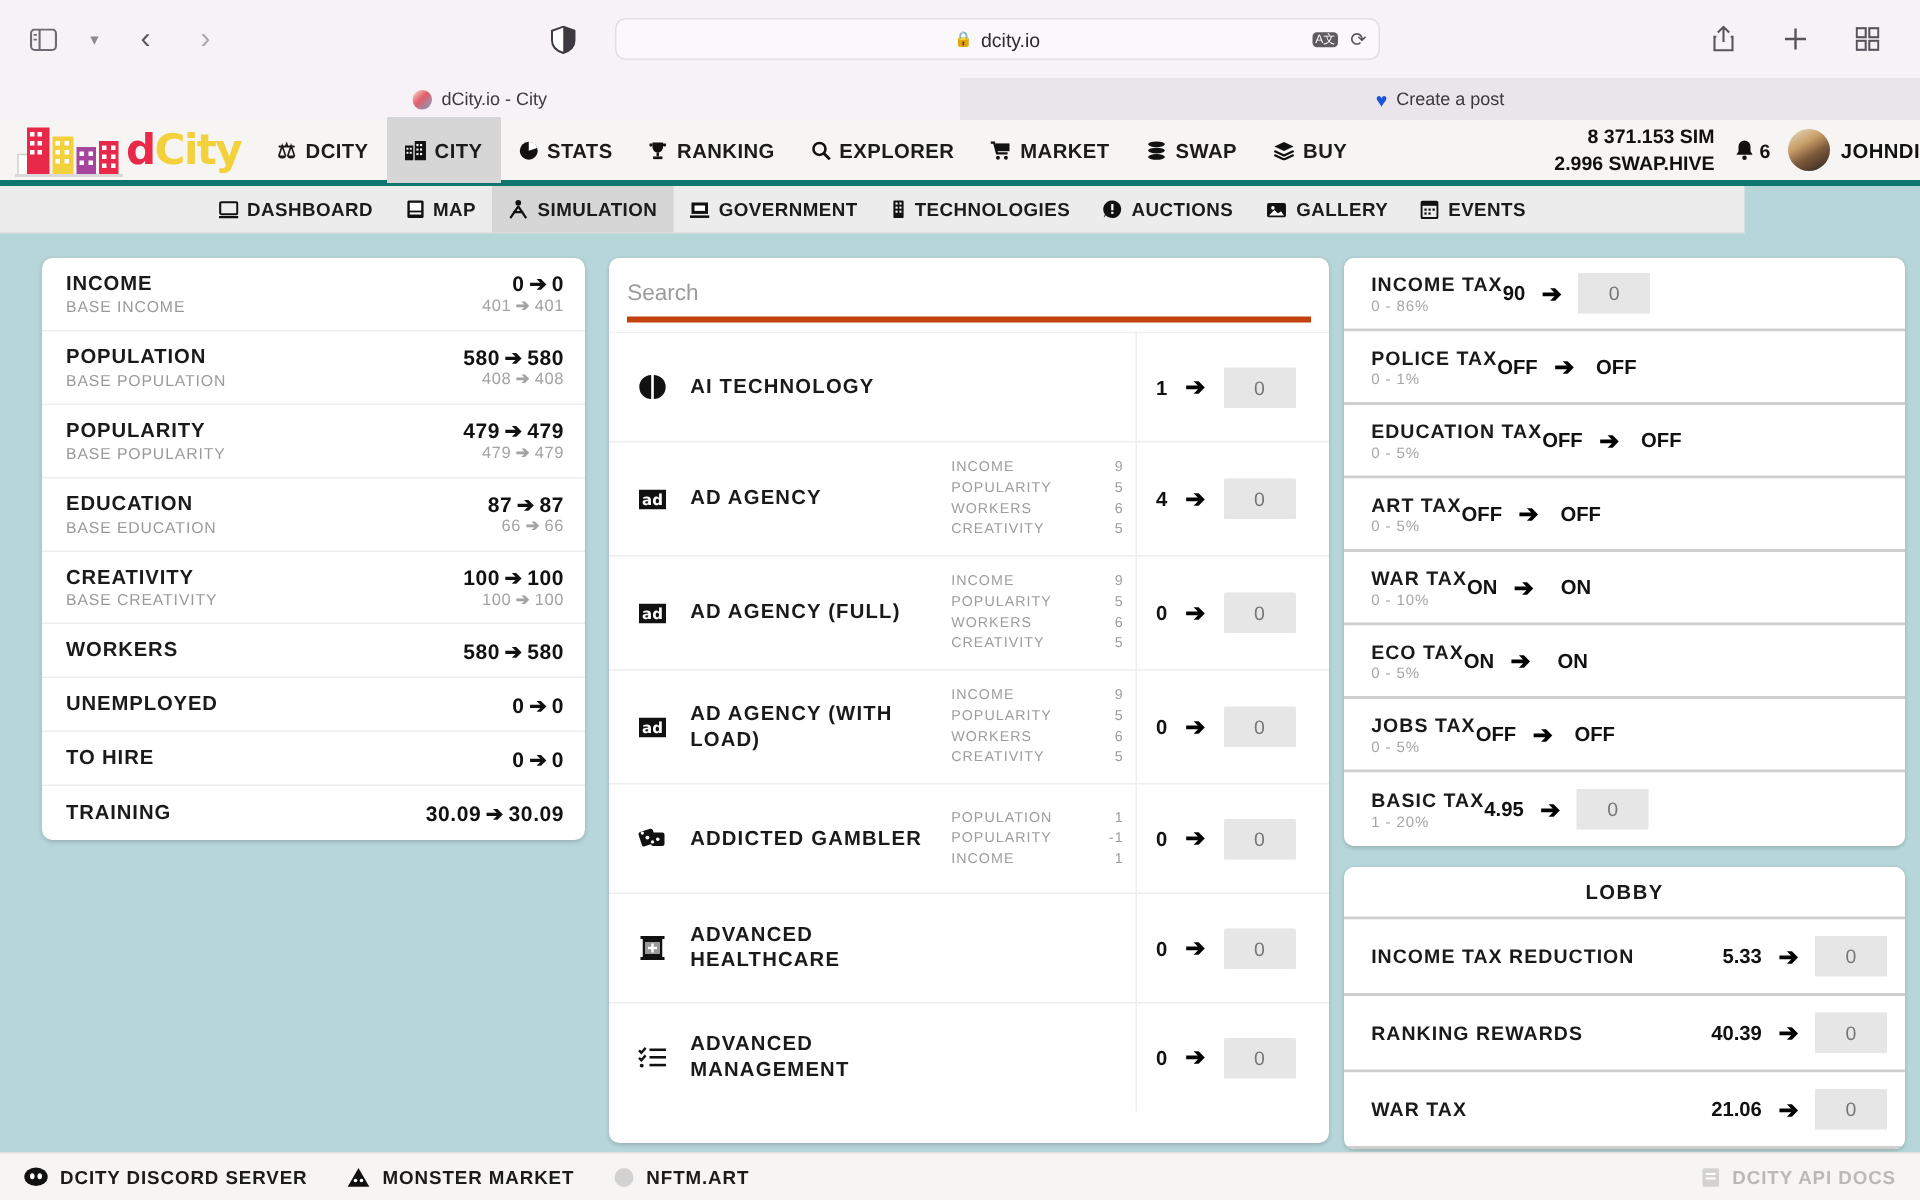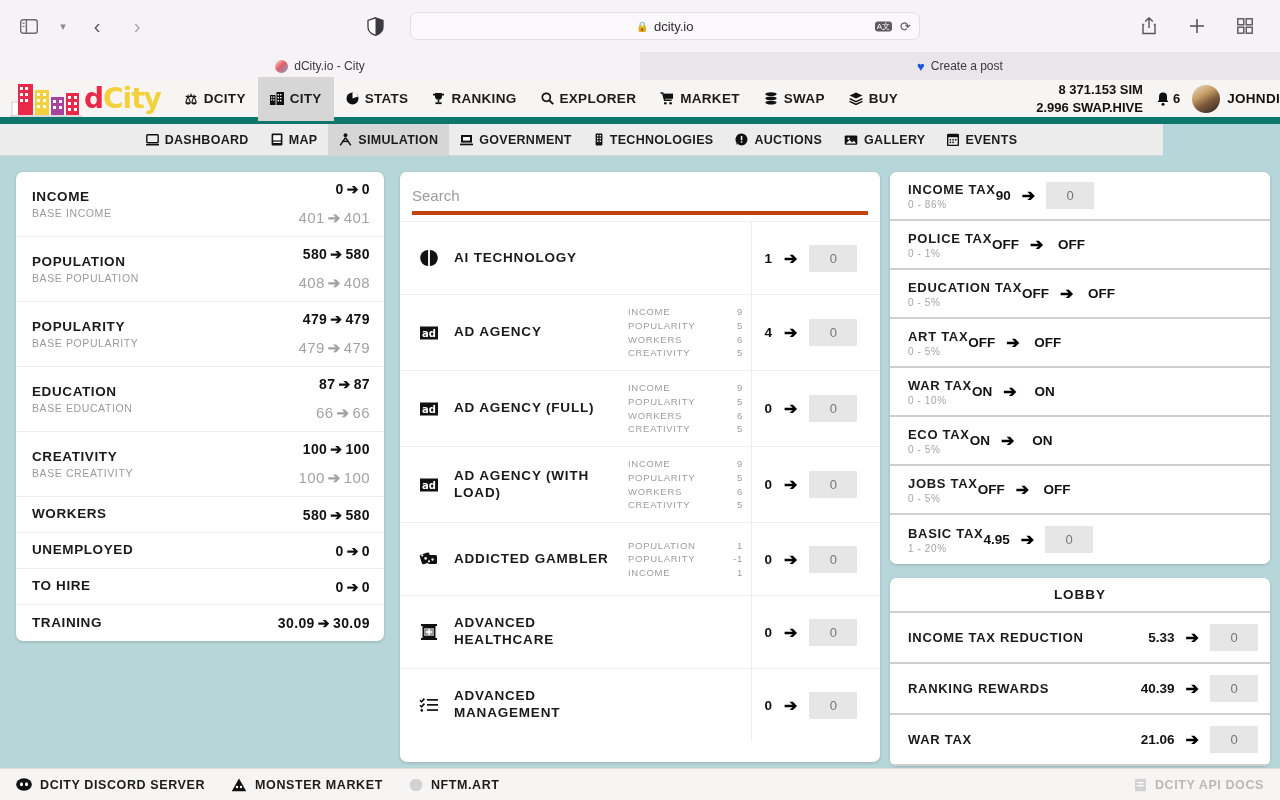--- a/index.html
+++ b/index.html
@@ -72,21 +72,21 @@
   }
   .post-icon { color: #1a56db; font-size: 13px; font-weight: bold; }
 
   
   .app { width: 1280px; height: 720px; background: #b7d6d9; position: relative; }
 
   .navbar {
     height: 44px; width: 1280px;
     background: #f6f5f3;
     display: flex; align-items: center;
-    border-bottom: 7px solid #0f766e;
+    border-bottom: 4px solid #0f766e;
   }
   .logo-wrap { display:flex; align-items:center; padding-left: 10px; gap: 2px; height: 44px;}
   .logo-city svg { display:block; }
   .logo-text {
     font-family: "DejaVu Sans", sans-serif;
     font-size: 28px; font-weight: 900; letter-spacing: -1px;
     line-height: 1;
   }
   .logo-text .d { color: #e8294a; }
   .logo-text .c { color: #f2d13c; }
@@ -123,21 +123,21 @@
   .subnav-item {
     display: flex; align-items: center; gap: 6px;
     padding: 0 11px;
     font-size: 12.5px; font-weight: 700; letter-spacing: 0.3px; color: #1b1b1b;
   }
   .subnav-item.active { background: #d6d6d6; }
 
   
   .content {
     display: flex; gap: 0;
-    padding: 16px 0 0 0;
+    padding: 16px 0 0 12px;
     height: 644px;
   }
   .col-left { width: 400px; padding: 0 16px; }
   .col-mid  { width: 480px; }
   .col-right{ width: 400px; padding: 0 10px 0 10px; }
 
   .card {
     background: #fff;
     border-radius: 7px;
     box-shadow: 0 1px 3px rgba(0,0,0,0.18);
@@ -149,21 +149,21 @@
     display: flex; align-items: center; justify-content: space-between;
     padding: 9px 14px 9px 16px;
     border-bottom: 1px solid #ededed;
     min-height: 36px;
   }
   .stat-row:last-child { border-bottom: none; }
   .stat-label { font-size: 13.5px; font-weight: 700; letter-spacing: 0.6px; color: #1a1a1a; line-height: 1.25;}
   .stat-sub { font-size: 10.5px; font-weight: 400; letter-spacing: 0.6px; color: #9a9a9a; margin-top: 1px;}
   .stat-vals { text-align: right; }
   .stat-main { font-size: 14px; font-weight: 700; color: #111; letter-spacing: 0.4px; white-space: nowrap;}
-  .stat-sec  { font-size: 15px; color: #a3a3a3; letter-spacing: 0.4px; margin-top: 12px; white-space: nowrap;}
+  .stat-sec  { font-size: 11px; color: #a3a3a3; letter-spacing: 0.4px; margin-top: 0; white-space: nowrap;}
   .arr { font-weight: 700; padding: 0 3px; }
 
   
   .mid-card { height: 590px; display: flex; flex-direction: column; }
   .search-wrap { padding: 12px 12px 6px 12px; background:#fff; flex:none;}
   .search-input {
     width: 100%; border: none; border-bottom: 4px solid #c2410c;
     font-size: 15px; padding: 3px 0 7px 0; color: #333;
     font-family: "Liberation Sans", sans-serif;
     outline: none; background: transparent;

